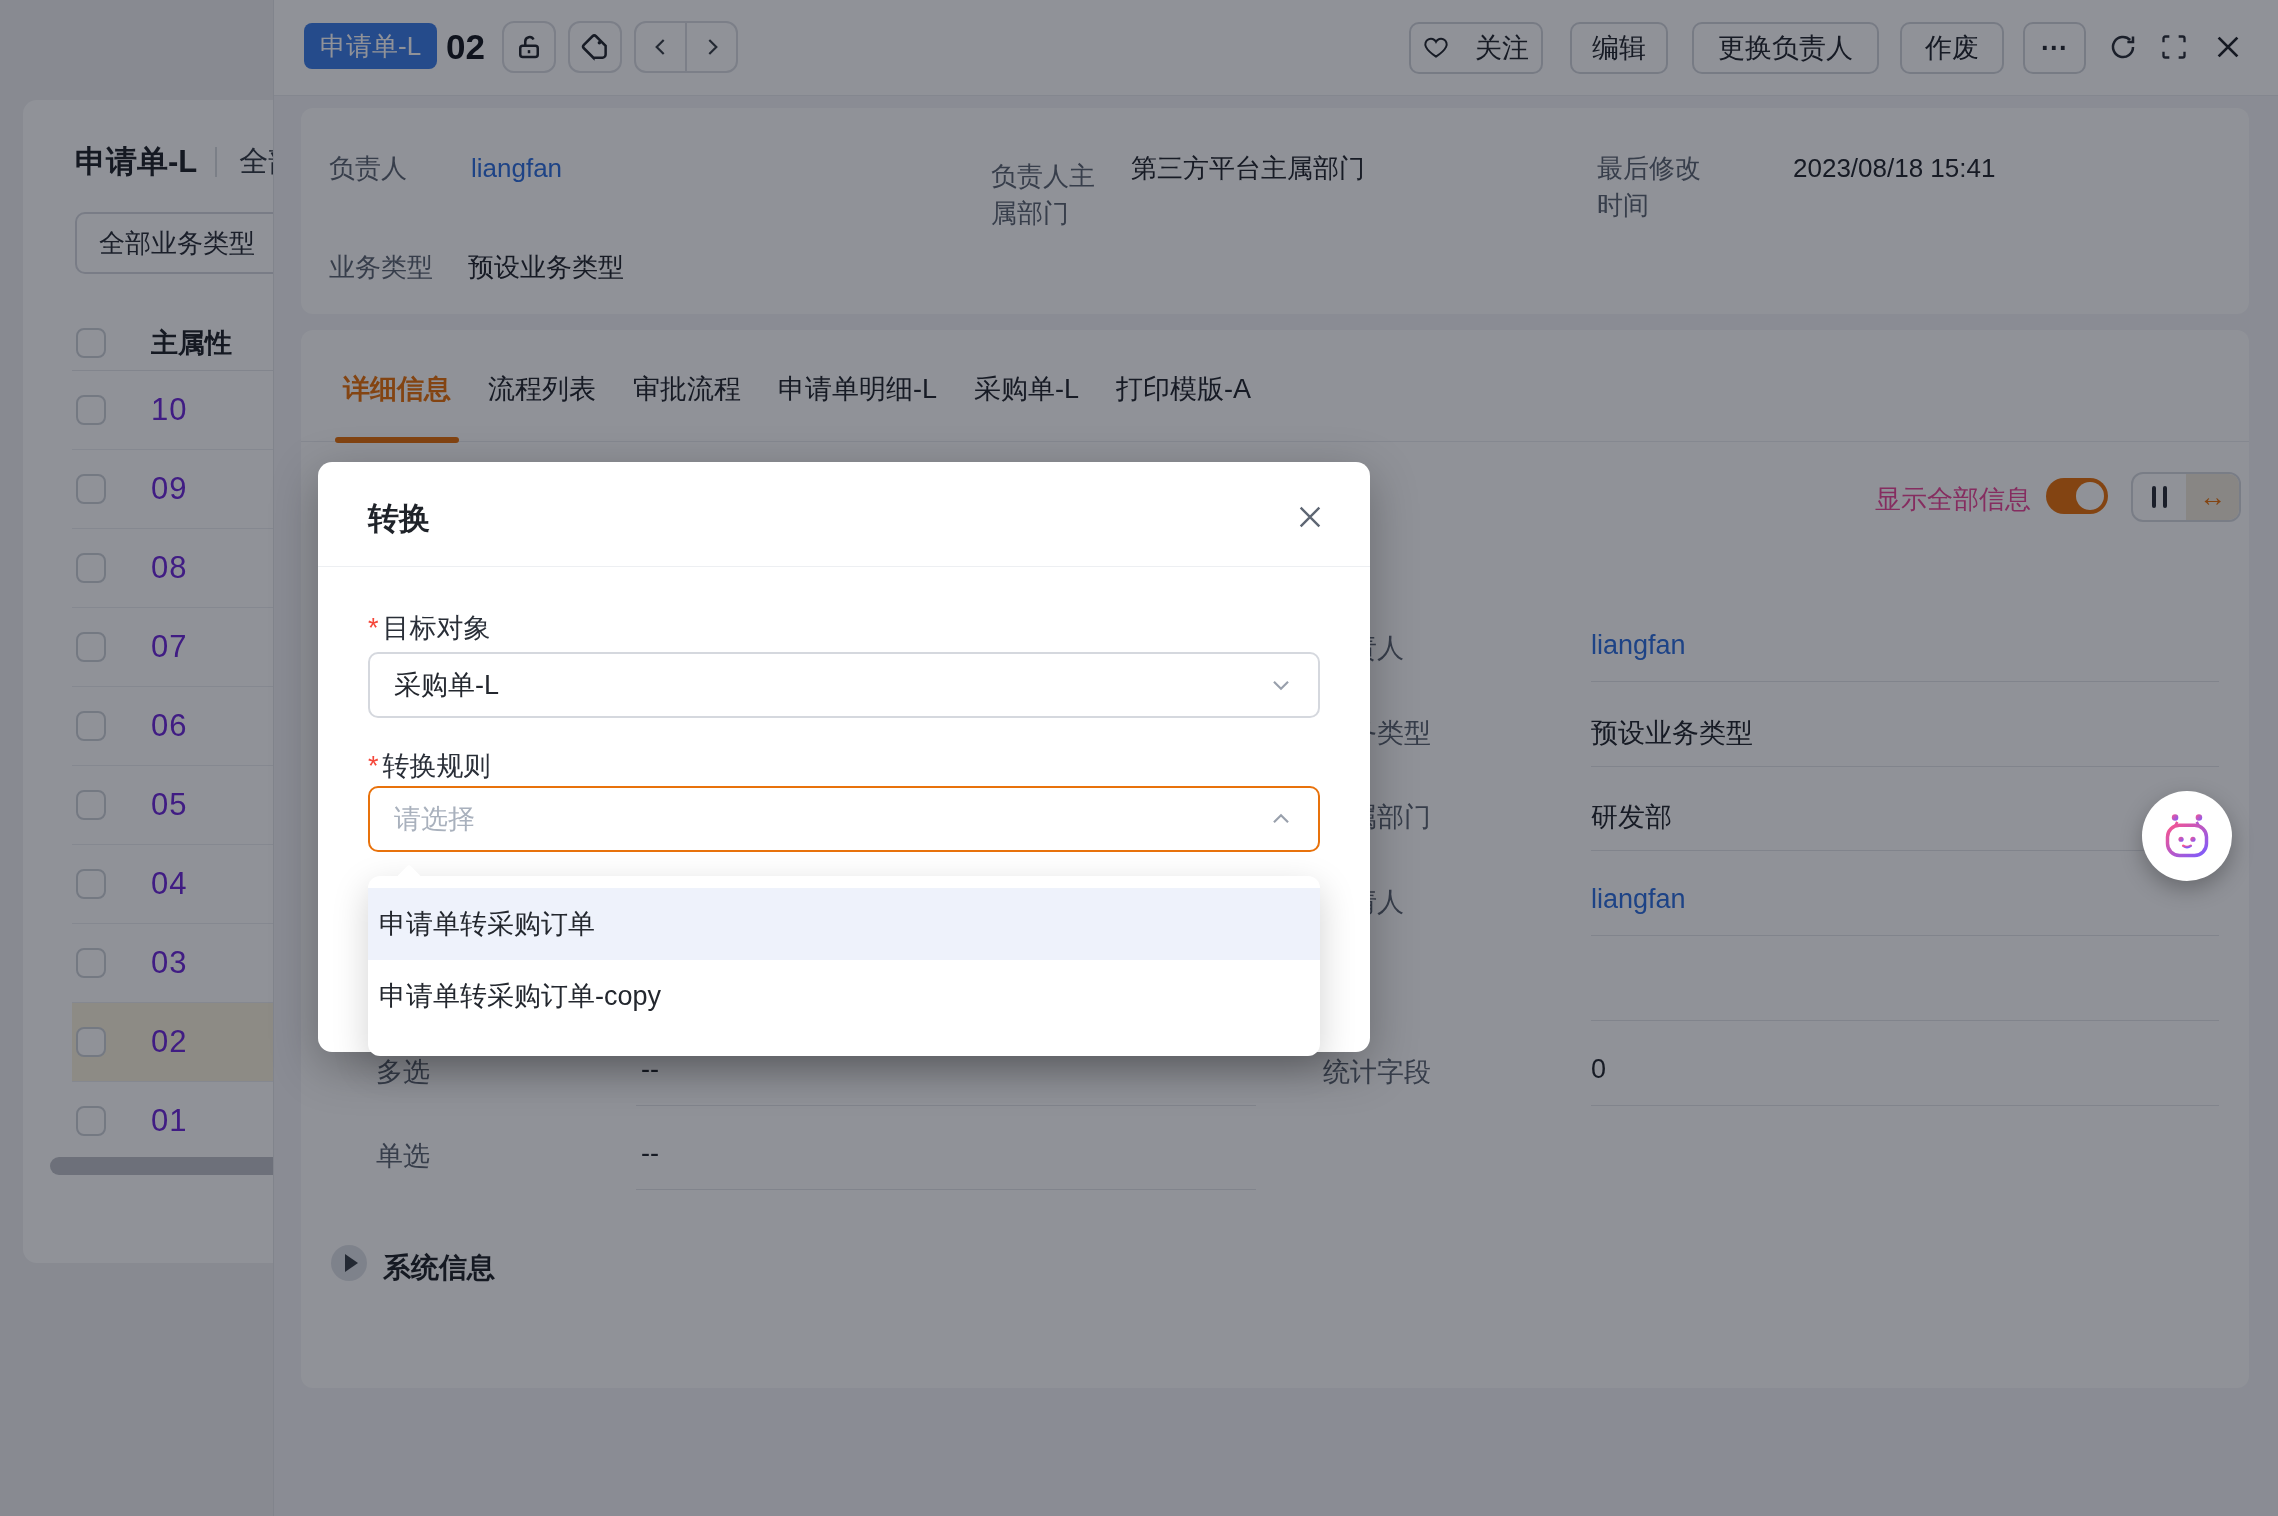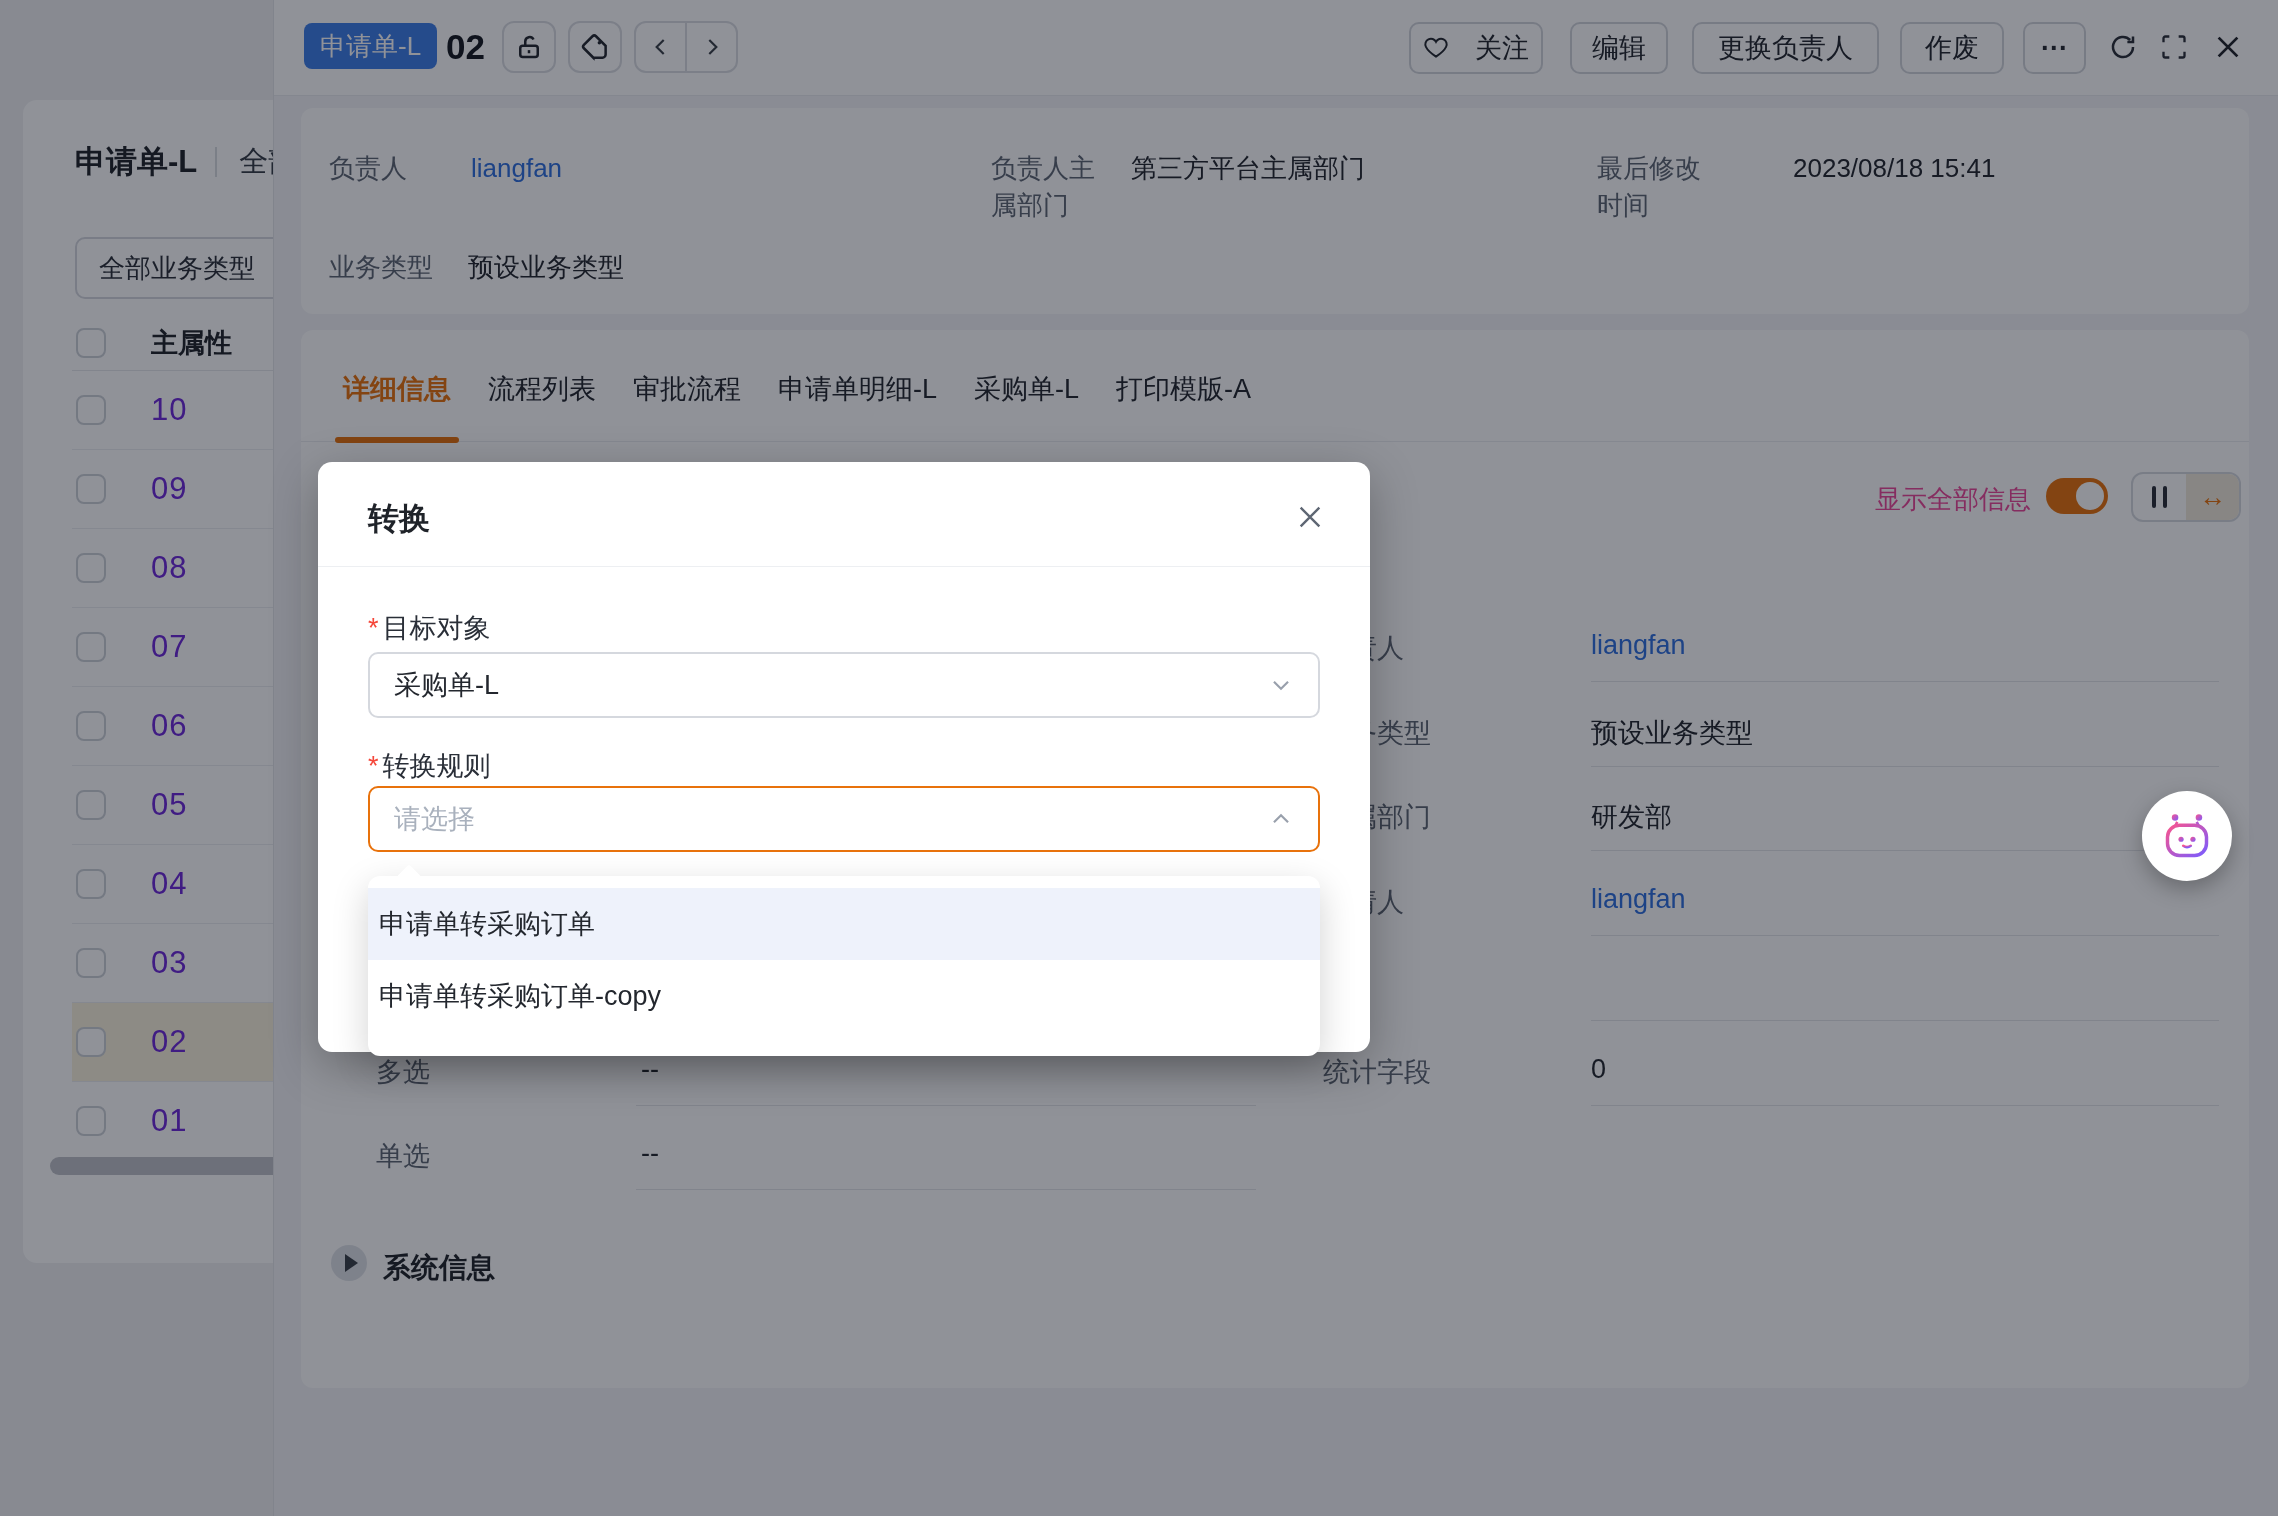--- a/index.html
+++ b/index.html
@@ -6,21 +6,21 @@
   html,body { width:2278px; height:1516px; }
   body { font-family:"Liberation Sans","DejaVu Sans",sans-serif; color:#23272E; background:#EDEEF1; }
   #screen { position:relative; width:2278px; height:1516px; overflow:hidden; background:#F0F1F3; }
 
   
   .list-card { position:absolute; left:23px; top:100px; width:300px; height:1163px; background:#FFFFFF; border-radius:14px; z-index:1; }
   .list-title-row { position:absolute; left:52px; top:40px; height:44px; display:flex; align-items:center; white-space:nowrap; }
   .list-title { font-size:31px; font-weight:bold; color:#1F2329; }
   .list-title-divider { display:inline-block; width:2px; height:30px; background:#D9DCE1; margin:0 22px 0 18px; }
   .list-title-suffix { font-size:29px; color:#363C46; }
-  .list-filter { position:absolute; left:52px; top:112px; width:240px; height:62px; border:2px solid #D5D8DE; border-radius:10px; display:flex; align-items:center; padding-left:22px; font-size:26px; color:#2A2F38; background:#fff;margin-top:25px; }
+  .list-filter { position:absolute; left:52px; top:112px; width:240px; height:62px; border:2px solid #D5D8DE; border-radius:10px; display:flex; align-items:center; padding-left:22px; font-size:26px; color:#2A2F38; background:#fff; }
   .list-header-row { position:absolute; left:49px; top:216px; right:0; height:55px; display:flex; align-items:center; border-bottom:1px solid #E6E8EC; }
   .checkbox { display:inline-block; width:30px; height:30px; border:2px solid #CDD1D8; border-radius:8px; background:#fff; flex:0 0 auto; }
   .col-header { font-size:27px; font-weight:bold; color:#1F2329; margin-left:45px; }
   .list-rows { position:absolute; left:49px; top:271px; right:0; }
   .lrow { position:relative; height:79px; display:flex; align-items:center; border-bottom:1px solid #EBEDF0; }
   .lrow.sel { background:#FAF3DC; }
   .lrow .num { font-size:31px; color:#6d28d9; margin-left:45px; letter-spacing:1px; }
   .lrow .checkbox { margin-left:4px; }
   .hscrollbar { position:absolute; left:27px; top:1057px; width:262px; height:18px; border-radius:9px; background:#BFC2C8; }
 
@@ -229,21 +229,21 @@
             <svg width="30" height="30" viewBox="0 0 24 24" fill="none" stroke="#1F2329" stroke-width="2.2">
               <path d="M4.5 4.5l15 15M19.5 4.5l-15 15"></path>
             </svg>
           </span>
       </div>
     </div>
 
     <div class="header-card">
       <span class="hf-label" style="left:28px;top:42px">负责人</span>
       <span class="hf-value link" style="left:170px;top:42px">liangfan</span>
-      <span class="hf-label" style="left:690px;top:42px;width:112px">负责人主属部门</span>
+      <span class="hf-label" style="left:690px;top:50px;width:112px">负责人主属部门</span>
       <span class="hf-value" style="left:830px;top:42px">第三方平台主属部门</span>
       <span class="hf-label" style="left:1296px;top:42px;width:114px">最后修改时间</span>
       <span class="hf-value" style="left:1492px;top:42px">2023/08/18 15:41</span>
       <span class="hf-label" style="left:28px;top:141px">业务类型</span>
       <span class="hf-value" style="left:167px;top:141px">预设业务类型</span>
     </div>
 
     <div class="content-card">
       <div class="tabs-underline"></div>
       <nav class="tab-bar" id="tab-bar">

